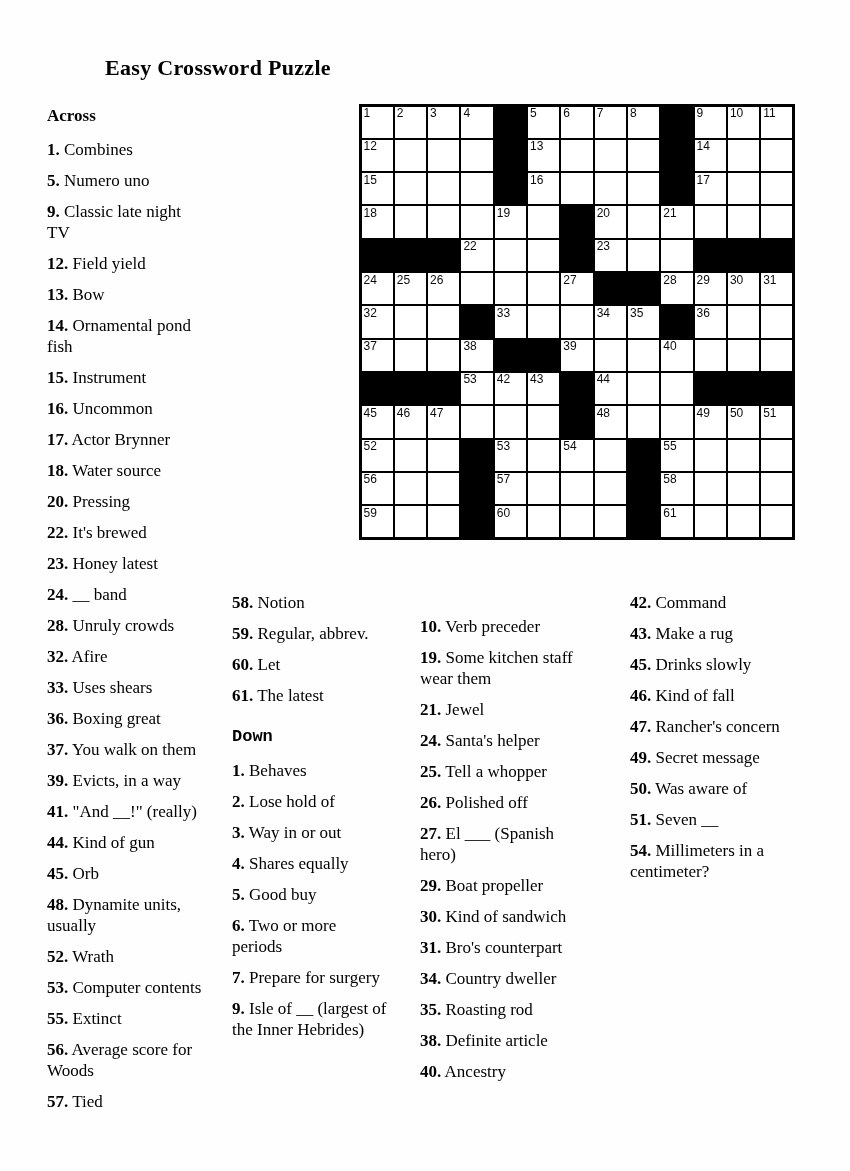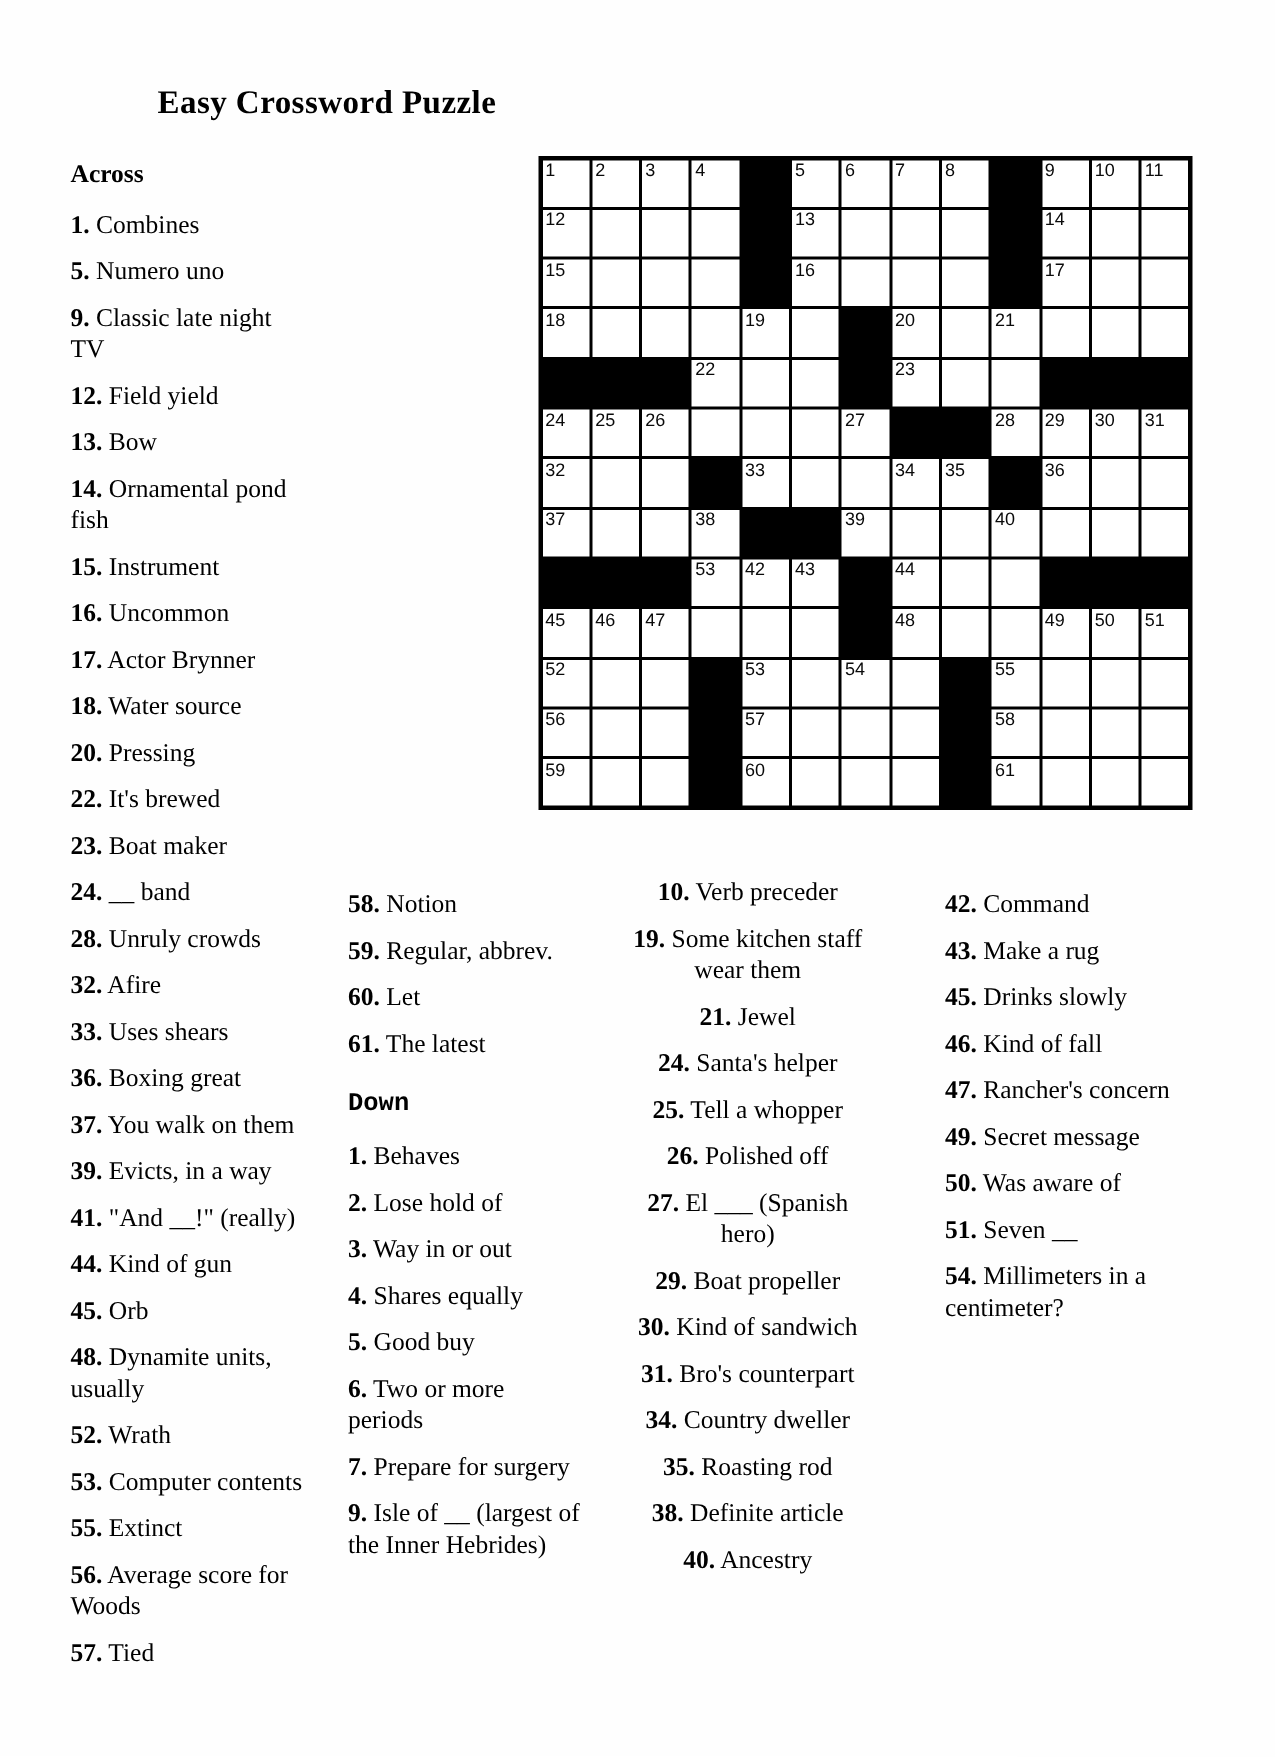--- a/index.html
+++ b/index.html
@@ -48,21 +48,21 @@
     color: #0a0a0a;
   }
   
   .clue-col {
     position: absolute;
     font-size: 17px;
     line-height: 21px;
   }
   .col-1 { left: 47px;  top: 105px; width: 157px; }
   .col-2 { left: 232px; top: 592px; width: 155px; }
-  .col-3 { left: 420px; top: 584px; width: 157px; text-align: center; }
+  .col-3 { left: 420px; top: 616px; width: 157px; }
   .col-4 { left: 610px; top: 592px; width: 160px; margin-left: 20px; }
   .clue-header { font-weight: bold; margin-bottom: 13px; }
   .clue-header.gap-above { margin-top: 20px; font-family: Liberation Mono, monospace; }
   .clue { margin-bottom: 10px; }
   .clue .num { font-weight: bold; }
 </style>
 </head>
 <body>
 
 <div class="page">
@@ -367,21 +367,21 @@
       <div class="clue"><b class="num">9.</b> <span>Classic late night TV</span></div>
       <div class="clue"><b class="num">12.</b> <span>Field yield</span></div>
       <div class="clue"><b class="num">13.</b> <span>Bow</span></div>
       <div class="clue"><b class="num">14.</b> <span>Ornamental pond fish</span></div>
       <div class="clue"><b class="num">15.</b> <span>Instrument</span></div>
       <div class="clue"><b class="num">16.</b> <span>Uncommon</span></div>
       <div class="clue"><b class="num">17.</b> <span>Actor Brynner</span></div>
       <div class="clue"><b class="num">18.</b> <span>Water source</span></div>
       <div class="clue"><b class="num">20.</b> <span>Pressing</span></div>
       <div class="clue"><b class="num">22.</b> <span>It's brewed</span></div>
-      <div class="clue"><b class="num">23.</b> <span>Boat maker</span></div>
+      <div class="clue"><b class="num">23.</b> <span>Honey latest</span></div>
       <div class="clue"><b class="num">24.</b> <span>__ band</span></div>
       <div class="clue"><b class="num">28.</b> <span>Unruly crowds</span></div>
       <div class="clue"><b class="num">32.</b> <span>Afire</span></div>
       <div class="clue"><b class="num">33.</b> <span>Uses shears</span></div>
       <div class="clue"><b class="num">36.</b> <span>Boxing great</span></div>
       <div class="clue"><b class="num">37.</b> <span>You walk on them</span></div>
       <div class="clue"><b class="num">39.</b> <span>Evicts, in a way</span></div>
       <div class="clue"><b class="num">41.</b> <span>"And __!" (really)</span></div>
       <div class="clue"><b class="num">44.</b> <span>Kind of gun</span></div>
       <div class="clue"><b class="num">45.</b> <span>Orb</span></div>

